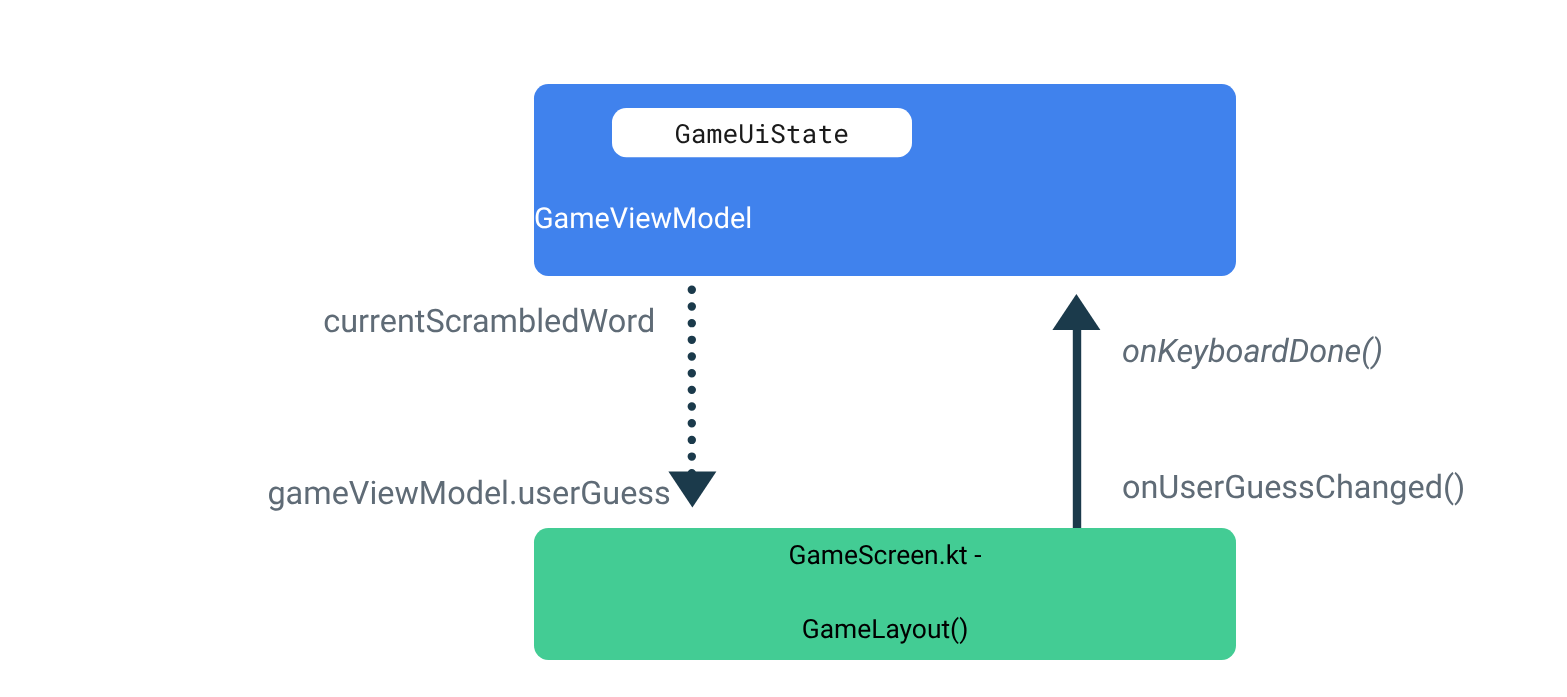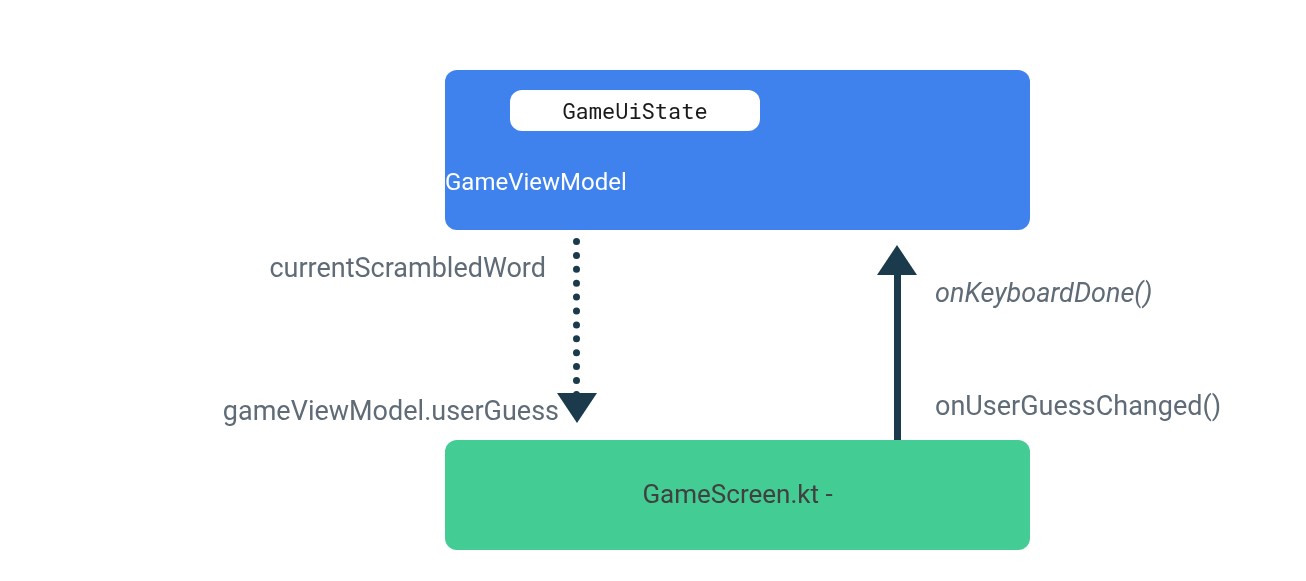--- a/index.html
+++ b/index.html
@@ -53,22 +53,22 @@
       left: 445px;
       top: 440px;
       width: 585px;
       height: 110px;
       background: #43cc94;
       border-radius: 12px;
       display: flex;
       flex-direction: column;
       align-items: center;
       justify-content: center;
-      color: #404040;
-      font-size: 26px;
+      color: #000000;
+      font-size: 22px;
       line-height: 1.3;
       text-align: center;
       gap: 33px;
     }
     .label-text {
       position: absolute;
       color: #5f6b76;
       font-size: 27px;
       line-height: 1.35;
     }
@@ -136,20 +136,21 @@
 
 <div class="viewmodel-box">
   <div class="uistate-box">
     <span>GameUiState</span>
   </div>
   <div class="viewmodel-label">GameViewModel</div>
 </div>
 
 <div class="screen-box">
   <div>GameScreen.kt -</div>
+  <div>GameLayout()</div>
 </div>
 
 <div class="arrow-down"></div>
 <div class="arrow-down-head"></div>
 
 <div class="arrow-up"></div>
 <div class="arrow-up-head"></div>
 
 <div class="label-text label-left-top">
   <div>currentScrambledWord</div>

